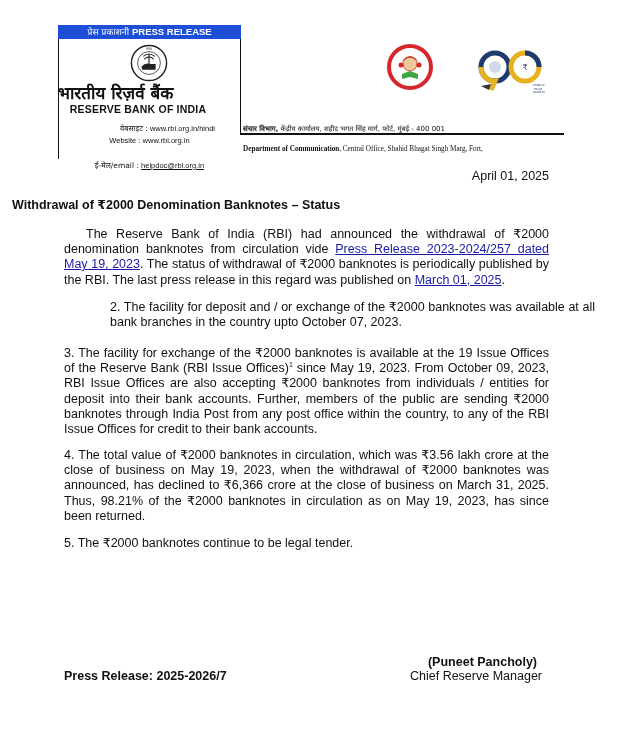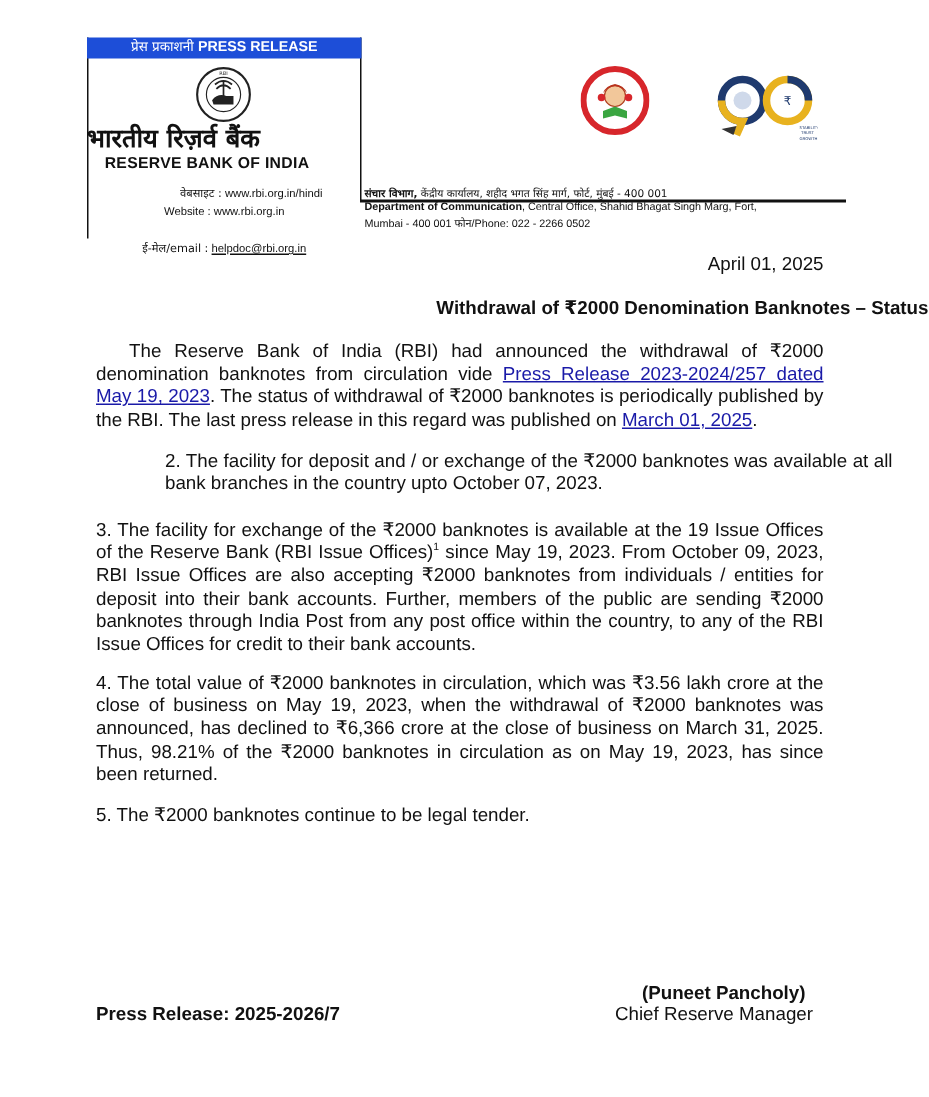--- a/index.html
+++ b/index.html
@@ -25,26 +25,26 @@
 
   .contact { position: absolute; left: 58px; width: 183px; text-align: center; font-size: 7.5px; color: #111; }
   .contact .lbl { font-family: "DejaVu Sans", sans-serif; }
   .contact a { color: #111; text-decoration: underline; }
 
   .logo-bbbp { position: absolute; left: 387px; top: 44px; width: 46px; height: 46px; }
   .logo-90 { position: absolute; left: 477px; top: 50px; width: 68px; height: 44px; }
 
   .dept-hindi { position: absolute; left: 243px; top: 124px; font-size: 7px; font-family: "DejaVu Sans", sans-serif; color: #111; white-space: nowrap; }
   .dept-hindi b { font-weight: bold; }
-  .dept-en { position: absolute; left: 243px; top: 132px; font-size: 7.2px; color: #111; line-height: 11px; width: 330px; }
+  .dept-en { position: absolute; left: 243px; top: 144px; font-size: 7.2px; color: #111; line-height: 11px; width: 330px; font-family: Liberation Serif, serif; }
   .dept-en b { font-weight: bold; }
 
   .date { position: absolute; right: 70px; top: 169px; font-size: 12.5px; color: #111; }
-  .title { position: absolute; left: 0; width: 619px; top: 197px; text-align: right;
-    font-weight: bold; font-size: 12.5px; color: #111; padding-left: 0; }
+  .title { position: absolute; left: 0; width: 619px; top: 197px; text-align: left;
+    font-weight: bold; font-size: 12.5px; color: #111; padding-left: 12px; }
 
   .para { position: absolute; left: 64px; width: 485px; font-size: 12.5px; line-height: 15.2px;
     text-align: justify; color: #111; }
   .para a { color: #1a1aa8; text-decoration: underline; }
   .para sup { font-size: 7px; vertical-align: super; line-height: 0; }
   .p1 { top: 227px; text-indent: 22px; }
   .p2 { top: 300px; margin-left: 46px; }
   .p3 { top: 346px; }
   .p4 { top: 448px; }
   .p5 { top: 536px; }
@@ -111,21 +111,20 @@
   <text x="56" y="36" font-size="2.6" fill="#1f3a6e" font-family="DejaVu Sans, sans-serif">STABILITY</text>
   <text x="57" y="39.5" font-size="2.6" fill="#1f3a6e" font-family="DejaVu Sans, sans-serif">TRUST</text>
   <text x="56" y="43" font-size="2.6" fill="#1f3a6e" font-family="DejaVu Sans, sans-serif">GROWTH</text>
 </svg>
 
 <div class="dept-hindi">
   <b>संचार विभाग,</b><span> केंद्रीय कार्यालय, शहीद भगत सिंह मार्ग, फोर्ट, मुंबई - 400 001</span>
 </div>
 <div class="dept-en">
   <div><b>Department of Communication</b><span>, Central Office, Shahid Bhagat Singh Marg, Fort,</span></div>
-  <div>Mumbai - 400 001 फोन/Phone: 022 - 2266 0502</div>
 </div>
 
 <div class="date">April 01, 2025</div>
 <div class="title">Withdrawal of ₹2000 Denomination Banknotes – Status</div>
 
 <div class="para p1">
   <span>The Reserve Bank of India (RBI) had announced the withdrawal of ₹2000 denomination banknotes from circulation vide </span><a>Press Release 2023-2024/257 dated May 19, 2023</a><span>. The status of withdrawal of ₹2000 banknotes is periodically published by the RBI. The last press release in this regard was published on </span><a>March 01, 2025</a><span>.</span>
 </div>
 
 <div class="para p2">2. The facility for deposit and / or exchange of the ₹2000 banknotes was available at all bank branches in the country upto October 07, 2023.</div>

